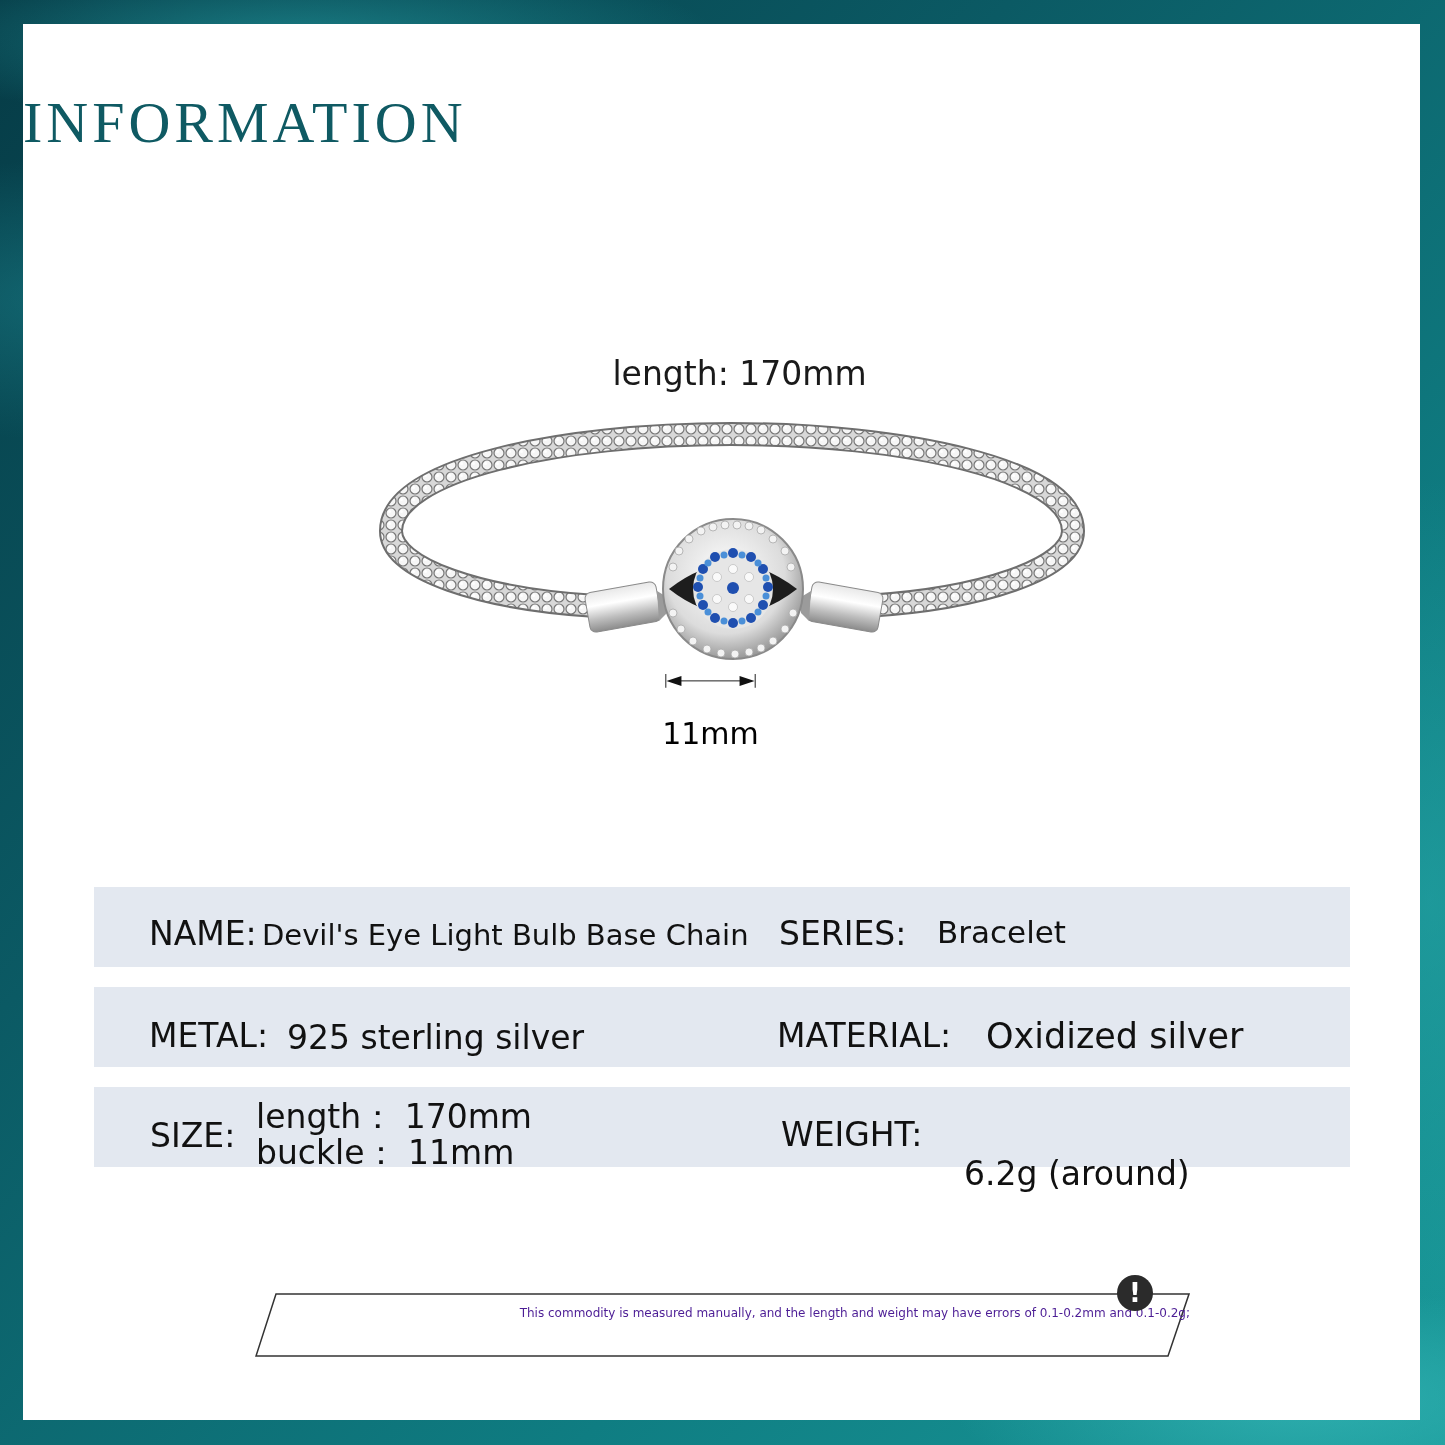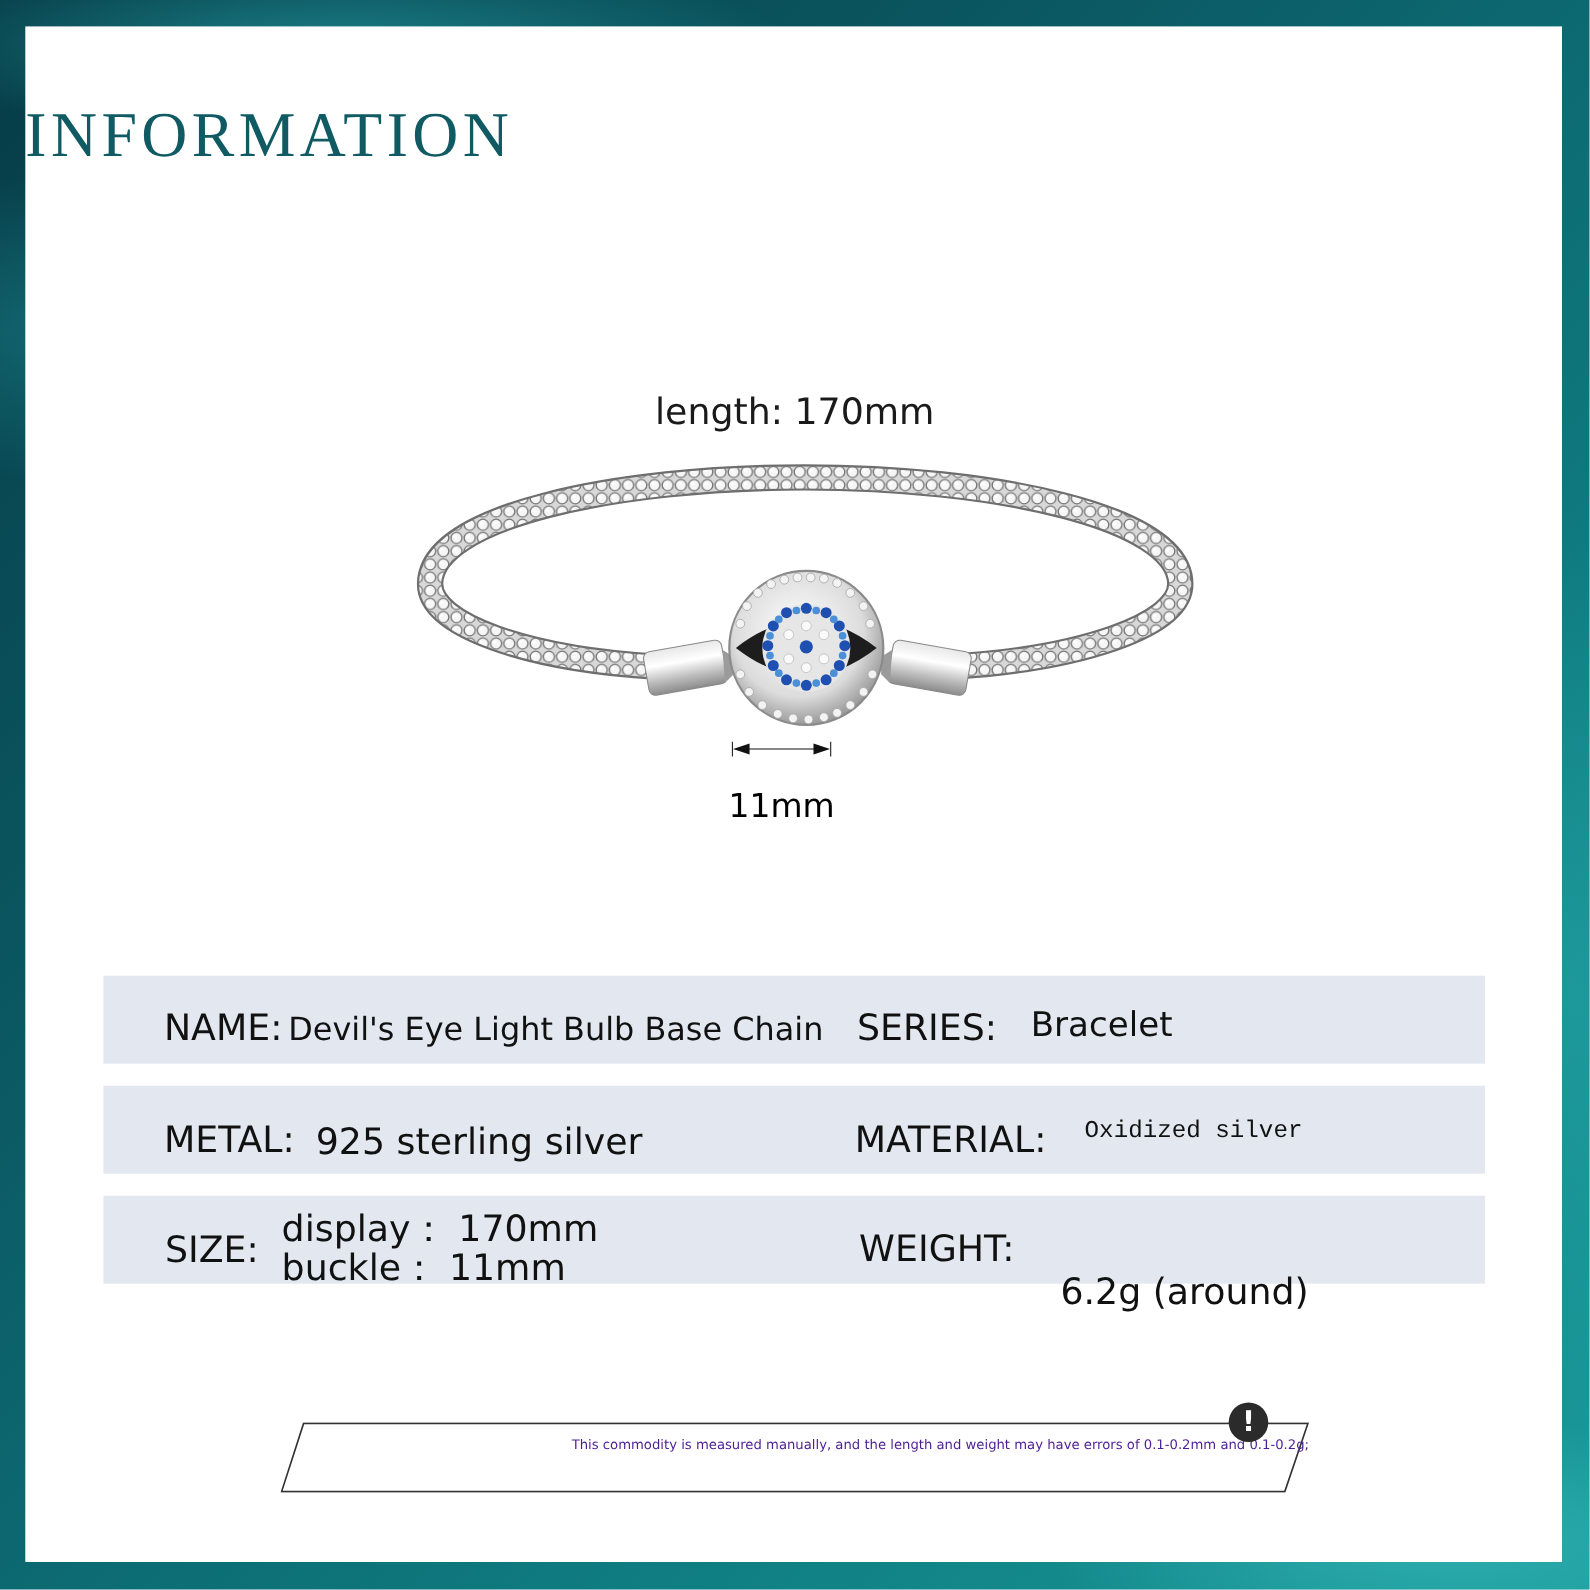--- a/index.html
+++ b/index.html
@@ -17,21 +17,21 @@
     position:absolute; left:23px; top:24px; width:1397px; height:1396px;
     background:#ffffff;
   }
   .title {
     position:absolute; left:0; width:100%; top:70px; 
     font-family:"Liberation Serif","DejaVu Serif",serif;
     font-size:58px; letter-spacing:4px; color:#0f5a63; line-height:1;
   }
   .length-caption {
     position:absolute; left:0; width:100%; top:330px; text-align:center;
-    font-size:33px; color:#1a1a1a; margin-left:1px;
+    font-size:33px; color:#1a1a1a; margin-left:18px;
   }
   .product {
     position:absolute; left:338px; top:375px; width:730px; height:270px;
   }
   .dim {
     position:absolute; left:615px; top:650px; width:145px; height:80px;
   }
   .dim-label {
     position:absolute; left:0; width:100%; top:42px; text-align:center;
     font-size:30px; color:#000000;
@@ -190,25 +190,25 @@
     <div class="row">
       <span class="cell-label" style="left:55px;top:27px;font-size:33px;">NAME:</span>
       <span class="cell-value" style="left:168px;top:31px;font-size:29px;">Devil's Eye Light Bulb Base Chain</span>
       <span class="cell-label" style="left:685px;top:27px;font-size:33px;">SERIES:</span>
       <span class="cell-value" style="left:843px;top:27px;font-size:31px;">Bracelet</span>
     </div>
     <div class="row">
       <span class="cell-label" style="left:55px;top:29px;font-size:33px;">METAL:</span>
       <span class="cell-value" style="left:193px;top:31px;font-size:33px;">925 sterling silver</span>
       <span class="cell-label" style="left:683px;top:29px;font-size:33px;">MATERIAL:</span>
-      <span class="cell-value" style="left:892px;top:29px;font-size:22px;font-family:Liberation Mono, monospace;">Oxidized silver</span>
+      <span class="cell-value" style="left:892px;top:29px;font-size:35px;">Oxidized silver</span>
     </div>
     <div class="row">
       <span class="cell-label" style="left:56px;top:29px;font-size:33px;">SIZE:</span>
-      <span class="cell-value" style="left:162px;top:12px;font-size:33px;line-height:36px;">display： 170mm</span>
+      <span class="cell-value" style="left:162px;top:12px;font-size:33px;line-height:36px;">length： 170mm</span>
       <span class="cell-value" style="left:162px;top:48px;font-size:33px;line-height:36px;">buckle： 11mm</span>
       <span class="cell-label" style="left:687px;top:28px;font-size:33px;">WEIGHT:</span>
       <span class="cell-value" style="left:870px;top:31px;font-size:33px;margin-top:36px;">6.2g (around)</span>
     </div>
   </div>
 
   <svg class="disclaimer" viewBox="0 0 935 64">
     <polygon points="21,1 934,1 913,63 1,63" fill="#ffffff" stroke="#333" stroke-width="1.5"></polygon>
   </svg>
   <div class="disclaimer">

